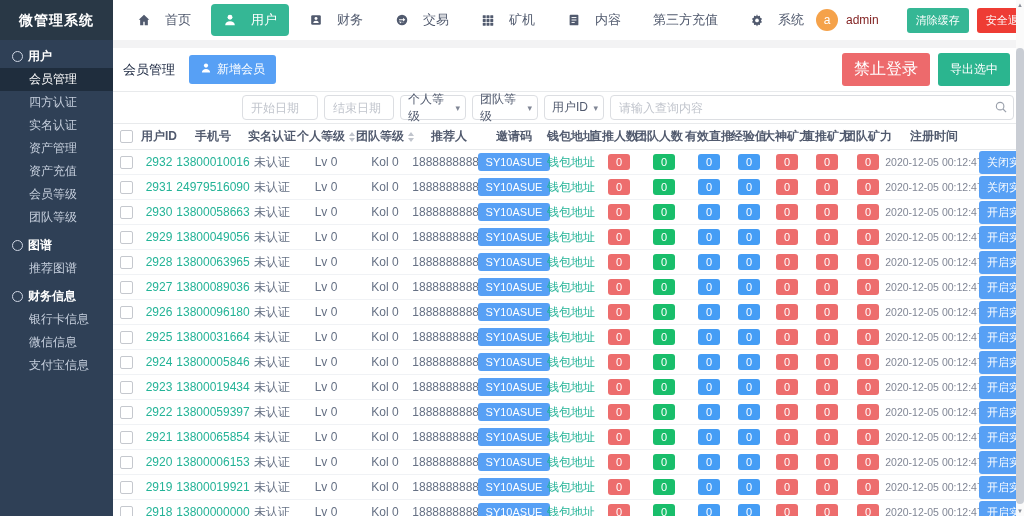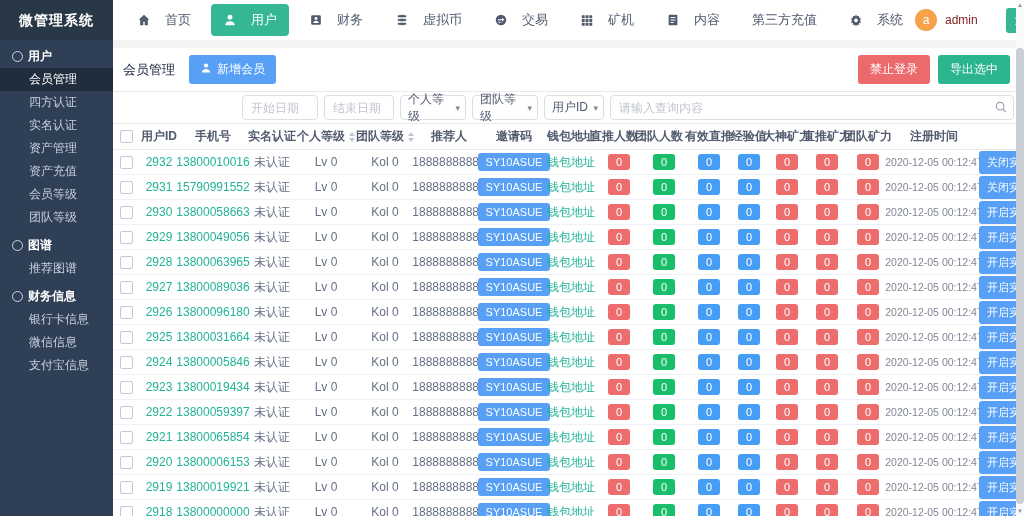--- a/index.html
+++ b/index.html
@@ -44,21 +44,21 @@
     background:var(--page-bg); overflow:hidden; }
   .panel { position:absolute; left:0; top:8px; width:911px; height:468px; background:#fff; }
 
   .toolbar { height:44px; display:flex; align-items:center; padding:0 10px;
     border-bottom:1px solid var(--border); }
   .crumb { font-size:13px; color:#17233d; margin-right:14px; }
   .btn-add { background:var(--primary-blue); display:flex; align-items:center; gap:5px;
     padding:6px 11px; font-size:12px; }
   .btn-add svg { width:12px; height:12px; }
   .toolbar-right { margin-left:auto; display:flex; gap:8px; padding-right:4px; }
-  .btn-ban { background:var(--btn-ban-red); padding:6px 12px; font-size:12px; }
+  .btn-ban { background:var(--btn-ban-red); padding:6px 12px; font-size:16px; }
   .btn-export { background:var(--btn-export-green); padding:6px 12px; font-size:12px; }
 
   .filters { height:32px; display:flex; align-items:center; justify-content:flex-end;
     gap:6px; padding:0 10px 0 10px; border-bottom:1px solid var(--border); }
   .inp { height:25px; border:1px solid #dcdee2; border-radius:4px; padding:0 8px;
     font-size:12px; color:#515a6e; font-family:inherit; background:#fff; }
   .inp::placeholder { color:#c0c4cc; }
   .inp.date1 { width:76px; }
   .inp.date2 { width:70px; }
   .select { height:25px; border:1px solid #dcdee2; border-radius:4px; display:flex;
@@ -170,30 +170,20 @@
               <rect x="2.5" y="2.5" width="11" height="11" rx="1.5"></rect>
               <circle cx="8" cy="6.3" r="1.7" fill="#fff"></circle>
               <path d="M4.9 11.4c0-1.7 1.4-2.6 3.1-2.6s3.1.9 3.1 2.6z" fill="#fff"></path>
             </svg>
           </span>
           <span>财务</span>
         </div>
         <div class="nav-item">
           <span class="nicon">
             <svg viewBox="0 0 16 16" fill="currentColor">
-              <ellipse cx="8" cy="3.6" rx="5.5" ry="1.9" stroke="#fff" stroke-width="0.8"></ellipse>
-              <ellipse cx="8" cy="8" rx="5.5" ry="1.9" stroke="#fff" stroke-width="0.8"></ellipse>
-              <ellipse cx="8" cy="12.4" rx="5.5" ry="1.9" stroke="#fff" stroke-width="0.8"></ellipse>
-            </svg>
-          </span>
-          <span>虚拟币</span>
-        </div>
-        <div class="nav-item">
-          <span class="nicon">
-            <svg viewBox="0 0 16 16" fill="currentColor">
               <circle cx="8" cy="8" r="6"></circle>
               <path fill="#fff" d="M4.6 7h4.6V5.4L11.8 7.6 9.2 9.8V8.2H4.6zM11.4 10.6H6.8v1.4L4.2 9.8"></path>
             </svg>
           </span>
           <span>交易</span>
         </div>
         <div class="nav-item">
           <span class="nicon">
             <svg viewBox="0 0 16 16" fill="currentColor">
               <rect x="2" y="2.5" width="3.4" height="3.4" rx=".4"></rect>
@@ -412,21 +402,21 @@
               </div>
             </div>
             <div class="trow">
               <div class="td">
                 <span class="cb"></span>
               </div>
               <div class="td">
                 <span class="link">2931</span>
               </div>
               <div class="td">
-                <span class="link">15790991552</span>
+                <span class="link">24979516090</span>
               </div>
               <div class="td">
                 <span class="txt">未认证</span>
               </div>
               <div class="td">
                 <span class="txt">Lv 0</span>
               </div>
               <div class="td">
                 <span class="txt">Kol 0</span>
               </div>

